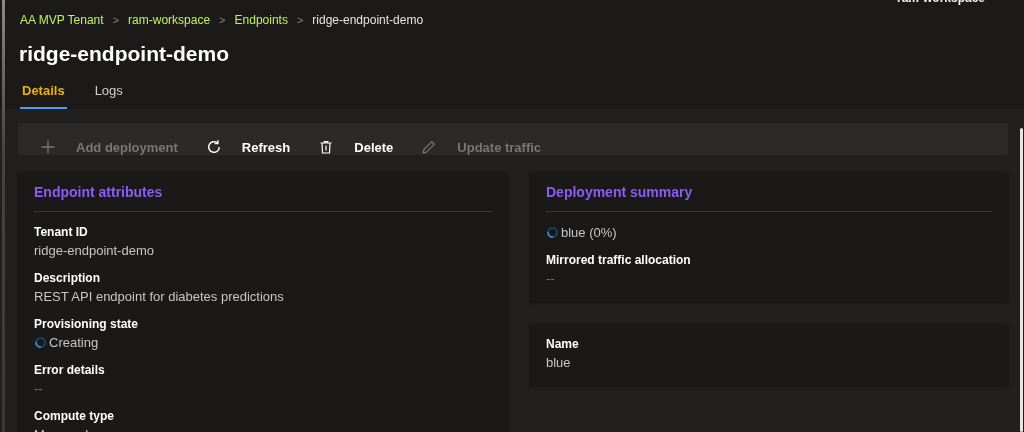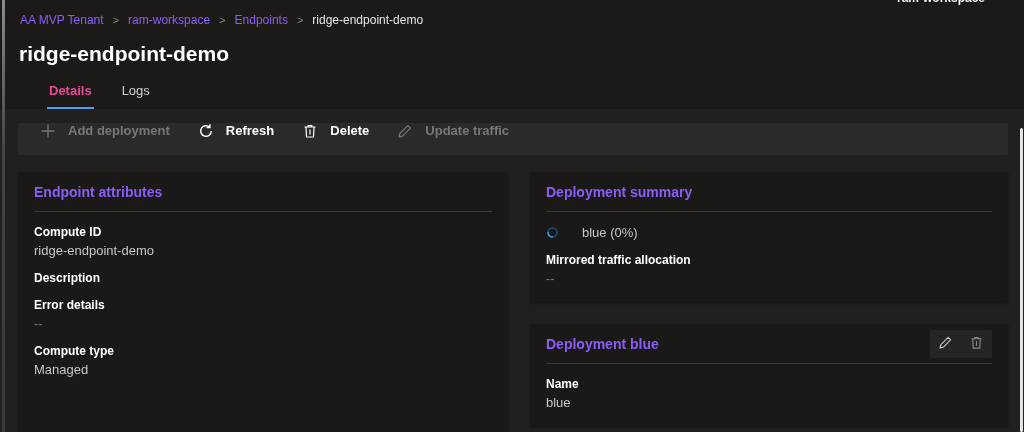--- a/index.html
+++ b/index.html
@@ -26,42 +26,42 @@
     overflow:hidden; z-index:10;
   }
   .top-right-clip span {
     position:relative; top:-9px; display:block; text-align:center;
     font-size:12px; font-weight:700; color:#f3f2f1; white-space:nowrap;
   }
 
   
   .header { padding:13px 20px 0 20px; background:#1b1a19; }
   .breadcrumb { display:flex; align-items:center; font-size:12px; }
-  .breadcrumb .crumb-link { color:#8b5cf6; text-decoration:none; cursor:pointer; }
+  .breadcrumb .crumb-link { color:#bef264; text-decoration:none; cursor:pointer; }
   .breadcrumb .crumb-current { color:#e8e6e4; }
   .breadcrumb .sep { color:#8a8886; margin:0 9px; font-size:11px; }
 
   .page-title { margin:15px 0 0 -1px; font-size:21px; font-weight:700; color:#fff; }
 
   .tabs { display:flex; gap:26px; margin-top:17px; }
   .tab { font-size:13px; color:#d2d0ce; padding:0 2px 9px 2px; cursor:pointer;
          border-bottom:2px solid transparent; background:none; border-top:none;
          border-left:none; border-right:none; font-family:inherit; }
-  .tab.active { color:#ec4899; font-weight:700; border-bottom:2px solid #479ef5;margin-left:27px; }
+  .tab.active { color:#eab308; font-weight:700; border-bottom:2px solid #479ef5; }
 
   
   .content {
     background:#21201f; min-height:319px; padding:14px 16px 0 18px;
   }
   .toolbar {
     height:32px; background:#2b2a29; border-radius:2px;
     display:flex; align-items:center; padding-left:8px;
   }
   .tb-btn {
-    display:flex; align-items:flex-start; gap:12px; height:100%;
+    display:flex; align-items:flex-end; gap:20px; height:100%;
     padding:0 14px; background:none; border:none; cursor:pointer;
     font-family:inherit; font-size:13px; font-weight:600; color:#fff;
   }
   .tb-btn.disabled { color:#797775; cursor:default; }
   .tb-btn svg { display:block; }
 
   .cards { display:flex; gap:22px; margin-top:17px; align-items:flex-start; }
   .card {
     background:#1a1918; border-radius:2px; padding:0 16px 16px 16px;
     box-shadow:0 1px 3px rgba(0,0,0,.45);
@@ -79,21 +79,21 @@
   .icon-btn {
     width:31px; height:28px; display:flex; align-items:center; justify-content:center;
     background:none; border:none; cursor:pointer; color:#c8c6c4;
   }
   .icon-btn.dim { color:#8a8886; }
 
   .field { margin-top:13px; }
   .field-label { font-size:12px; font-weight:700; color:#fff; margin-bottom:4px; }
   .field-value { font-size:13px; color:#c8c6c4; }
   .field-value.dim { color:#797775; }
-  .status-row { display:flex; align-items:center; gap:23px; }
+  .status-row { display:flex; align-items:center; gap:2px; }
   .spinner { width:13px; height:13px; display:inline-block; }
 </style>
 </head>
 <body>
 
 <div class="left-edge-line"></div>
 <div class="right-scrollbar"></div>
 <div class="top-right-clip">
   <span>ram-workspace</span>
 </div>
@@ -156,28 +156,41 @@
   </div>
 
   <div class="cards">
 
     <div class="card card-left">
       <div class="card-header">
         <span class="card-title">Endpoint attributes</span>
       </div>
 
       <div class="field">
-        <div class="field-label">Compute ID</div>
+        <div class="field-label">Tenant ID</div>
         <div class="field-value">ridge-endpoint-demo</div>
       </div>
 
       <div class="field">
         <div class="field-label">Description</div>
-      </div>
-
+        <div class="field-value">REST API endpoint for diabetes predictions</div>
+      </div>
+
+      <div class="field">
+        <div class="field-label">Provisioning state</div>
+        <div class="field-value status-row">
+          <span class="spinner">
+            <svg width="13" height="13" viewBox="0 0 16 16">
+                <circle cx="8" cy="8" r="5.5" fill="none" stroke="#1f4b73" stroke-width="2"></circle>
+                <path d="M2.5 8a5.5 5.5 0 0 0 5.5 5.5" fill="none" stroke="#3a96dd" stroke-width="2" stroke-linecap="round"></path>
+              </svg>
+          </span>
+          <span>Creating</span>
+        </div>
+      </div>
 
       <div class="field">
         <div class="field-label">Error details</div>
         <div class="field-value dim">--</div>
       </div>
 
       <div class="field">
         <div class="field-label">Compute type</div>
         <div class="field-value">Managed</div>
       </div>
@@ -203,39 +216,20 @@
           </div>
         </div>
 
         <div class="field">
           <div class="field-label">Mirrored traffic allocation</div>
           <div class="field-value dim">--</div>
         </div>
       </div>
 
       <div class="card">
-        <div class="card-header">
-          <span class="card-title">Deployment blue</span>
-          <span class="icon-group">
-            <button class="icon-btn">
-              <span>
-                <svg width="15" height="15" viewBox="0 0 16 16">
-                    <path d="M10.8 2.6l2.6 2.6L5.5 13.1l-3.4 .8 .8-3.4z" fill="none" stroke="currentColor" stroke-width="1.2" stroke-linejoin="round"></path>
-                  </svg>
-              </span>
-            </button>
-            <button class="icon-btn dim">
-              <span>
-                <svg width="15" height="15" viewBox="0 0 16 16">
-                    <path d="M2.5 4h11M6.2 4V2.6h3.6V4M4 4l.5 10h7L12 4M8 6.5v5" fill="none" stroke="currentColor" stroke-width="1.2"></path>
-                  </svg>
-              </span>
-            </button>
-          </span>
-        </div>
 
         <div class="field">
           <div class="field-label">Name</div>
           <div class="field-value">blue</div>
         </div>
 
       </div>
 
     </div>
   </div>

